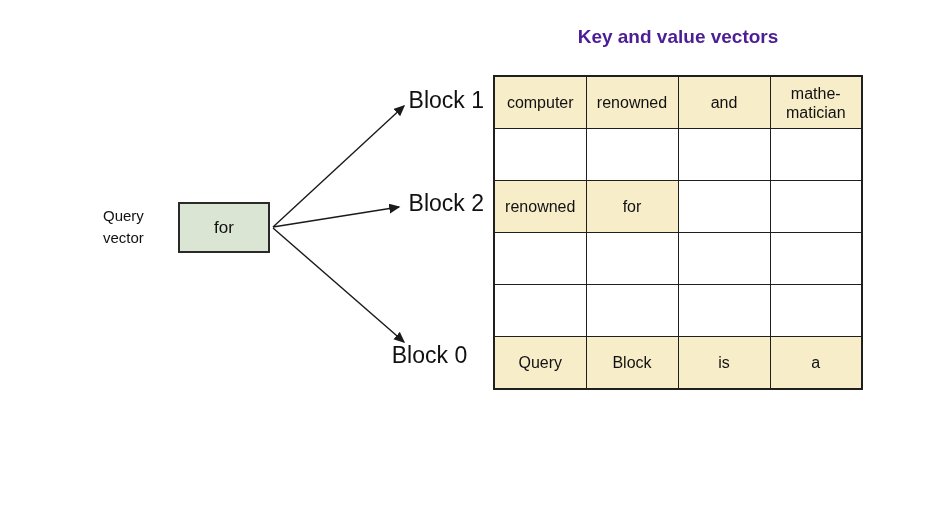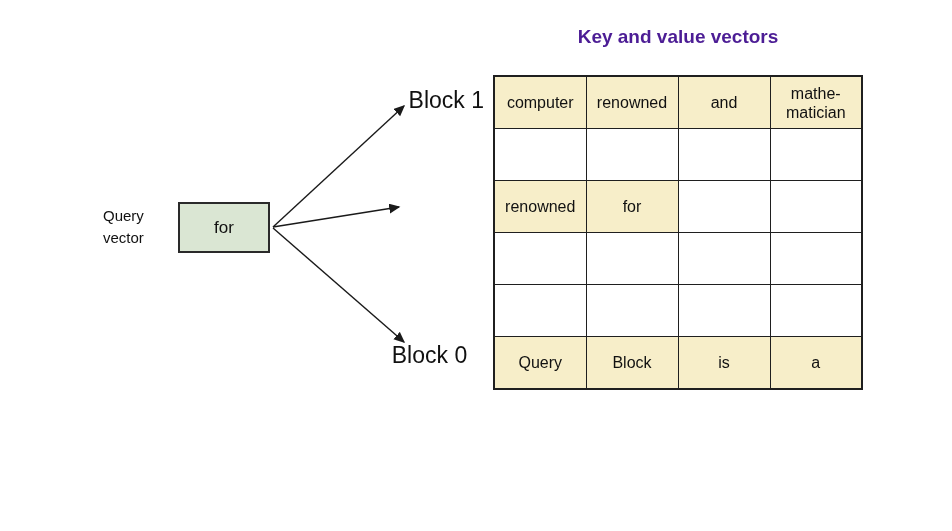--- a/index.html
+++ b/index.html
@@ -93,20 +93,21 @@
   <div class="title">Key and value vectors</div>
 
   <div class="query-label">Query
 vector</div>
 
   <div class="query-box">
     <span>for</span>
   </div>
 
   <div class="block-label b1">Block 1</div>
+  <div class="block-label b2">Block 2</div>
   <div class="block-label b0">Block 0</div>
 
   <table class="kv-table">
     <tbody>
         <tr>
           <td class="hl">computer</td>
           <td class="hl">renowned</td>
           <td class="hl">and</td>
           <td class="hl">mathe-matician</td>
         </tr>

